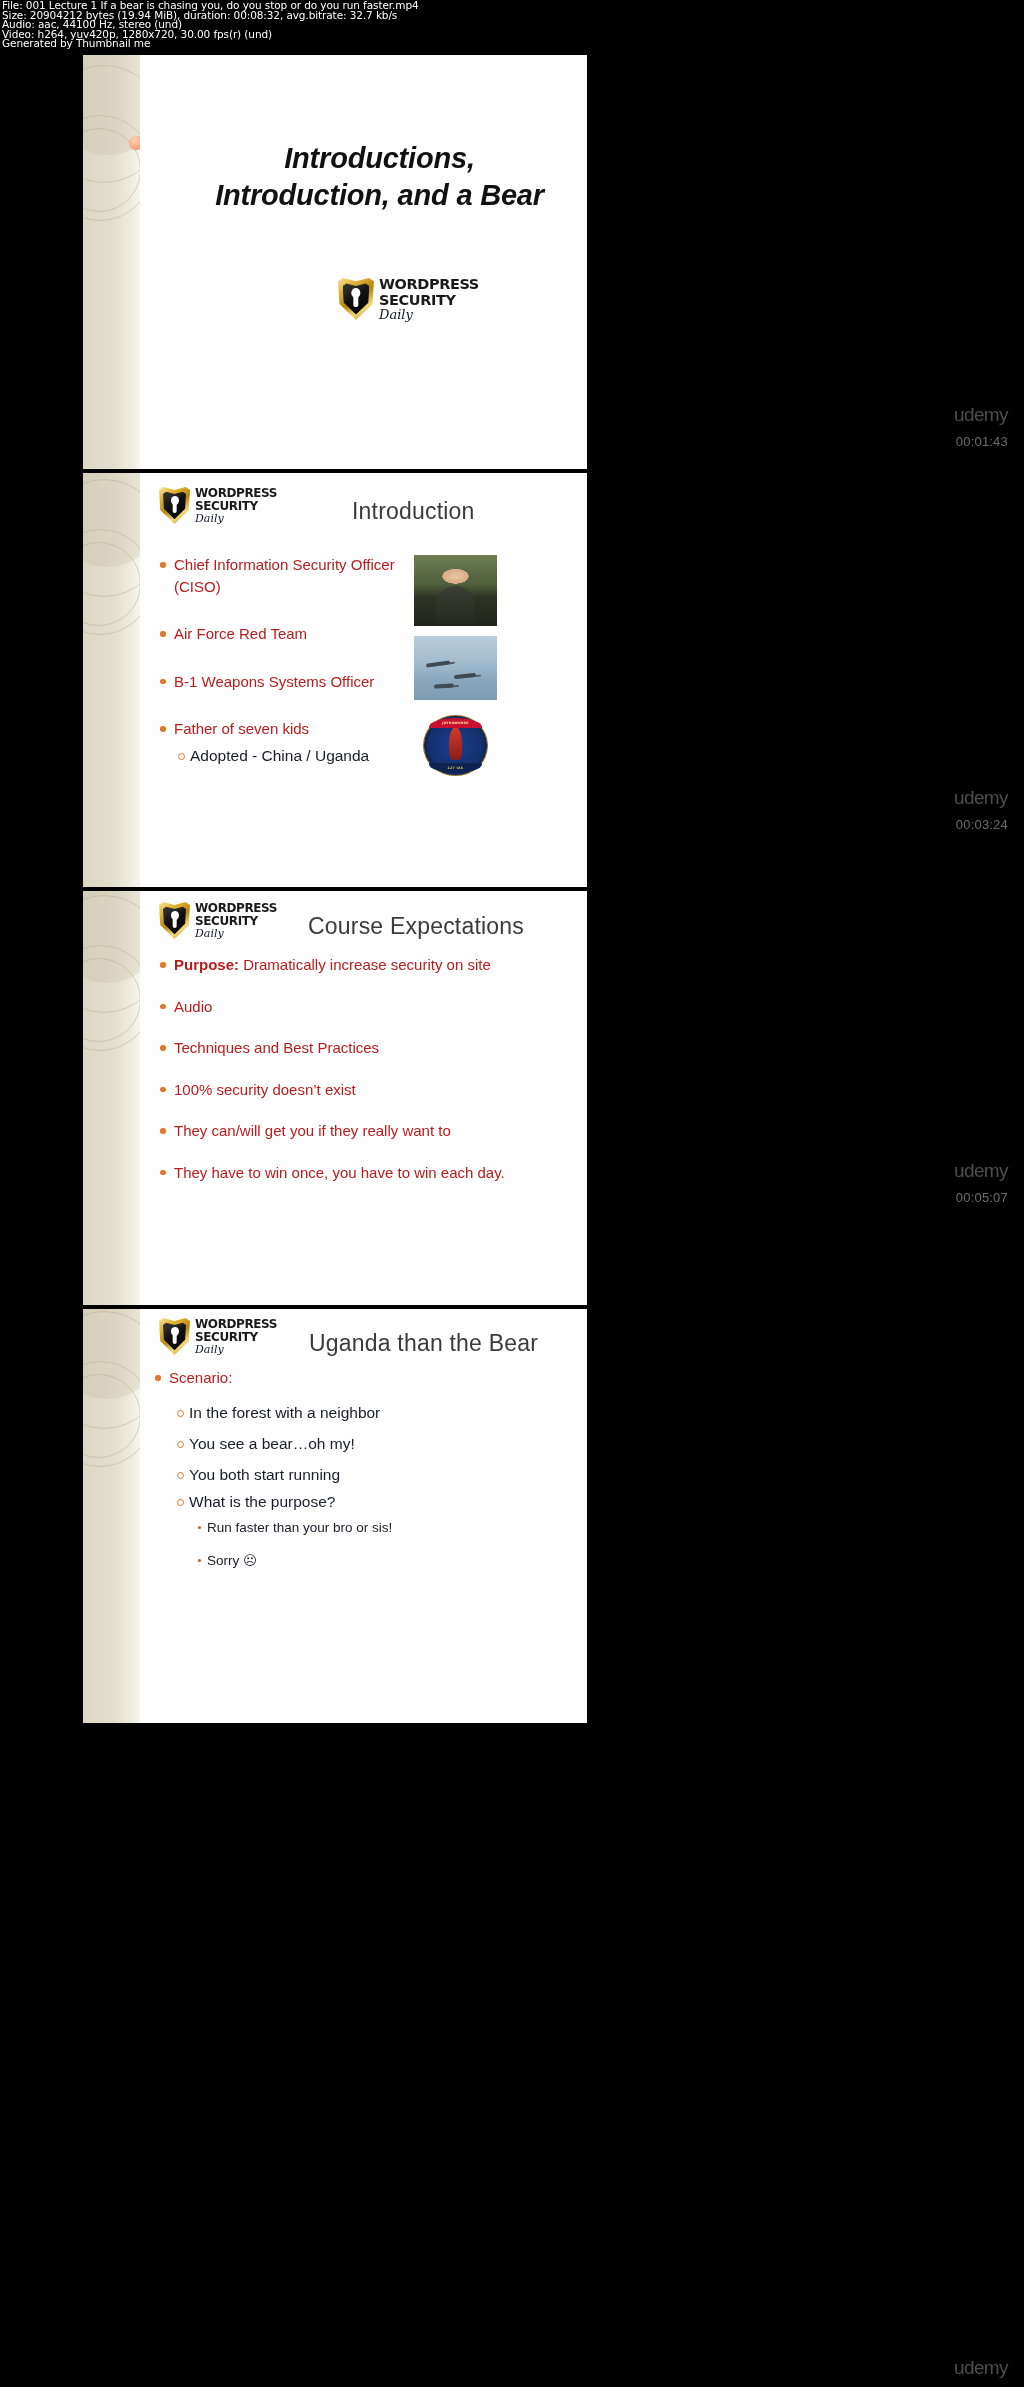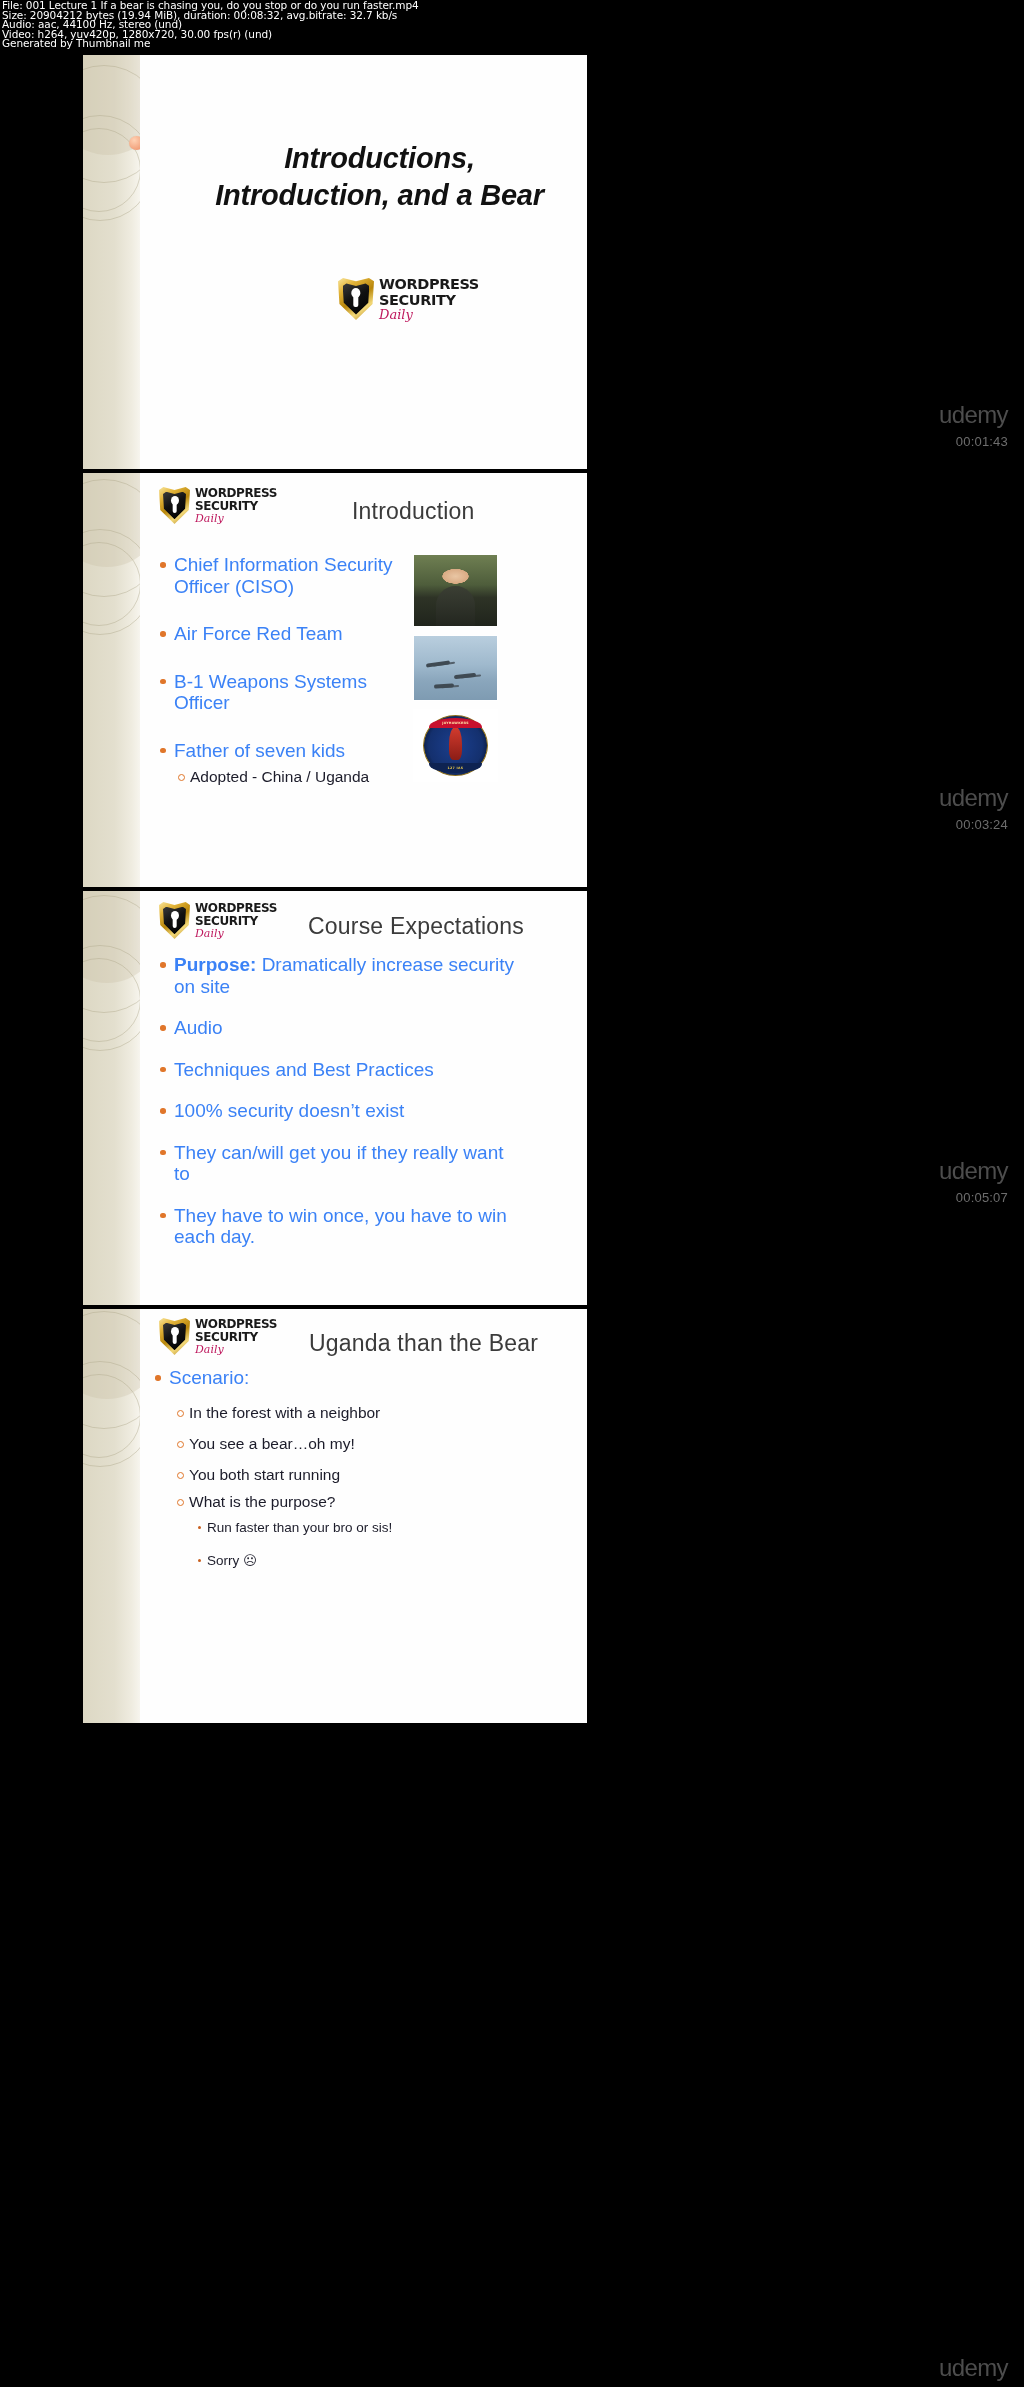--- a/index.html
+++ b/index.html
@@ -139,43 +139,43 @@
     font-family: "DejaVu Sans", sans-serif;
     font-weight: bold;
     color: #1a1a1a;
     letter-spacing: -0.4px;
     display: block;
   }
   .wpsd-words .w3 {
     display: block;
     font-family: "DejaVu Serif", serif;
     font-style: italic;
-    color: #be185d;
+    color: #0f172a;
   }
 
   
   .slide-head {
     position: absolute;
     font-family: "Liberation Sans", sans-serif;
     font-size: 23px;
     color: #3b3b3b;
     letter-spacing: 0.2px;
     white-space: nowrap;
   }
 
   
   ul.lv1, ul.lv2, ul.lv3 { list-style: none; margin: 0; padding: 0; }
   ul.lv1 > li {
     position: relative;
     padding-left: 17px;
     margin-bottom: 13px;
     font-family: "Liberation Sans", sans-serif;
-    font-size: 19px;
+    font-size: 15px;
     line-height: 21.5px;
-    color: #3b82f6;
+    color: #b91c1c;
   }
   ul.lv1 > li::before {
     content: "";
     position: absolute;
     left: 3px; top: 8px;
     width: 5.5px; height: 5.5px;
     border-radius: 50%;
     background: #e0762a;
   }
   ul.lv2 > li {
@@ -283,21 +283,21 @@
   .patch-bot { bottom: 4%; border-radius: 0 0 50% 50% / 0 0 90% 90%; background:#0e2352; color:#e8c84a; }
 
   
   .udemy {
     position: absolute;
     text-align: right;
     color: #555555;
     font-family: "Liberation Sans", sans-serif;
   }
   .udemy .brand {
-    font-size: 24px;
+    font-size: 19px;
     letter-spacing: -0.6px;
     color: #4d4d4d;
     line-height: 19px;
   }
   .udemy .ts {
     font-size: 13px;
     color: #6d6d6d;
     line-height: 9px;
     letter-spacing: .2px;
     margin-top: 13px;

